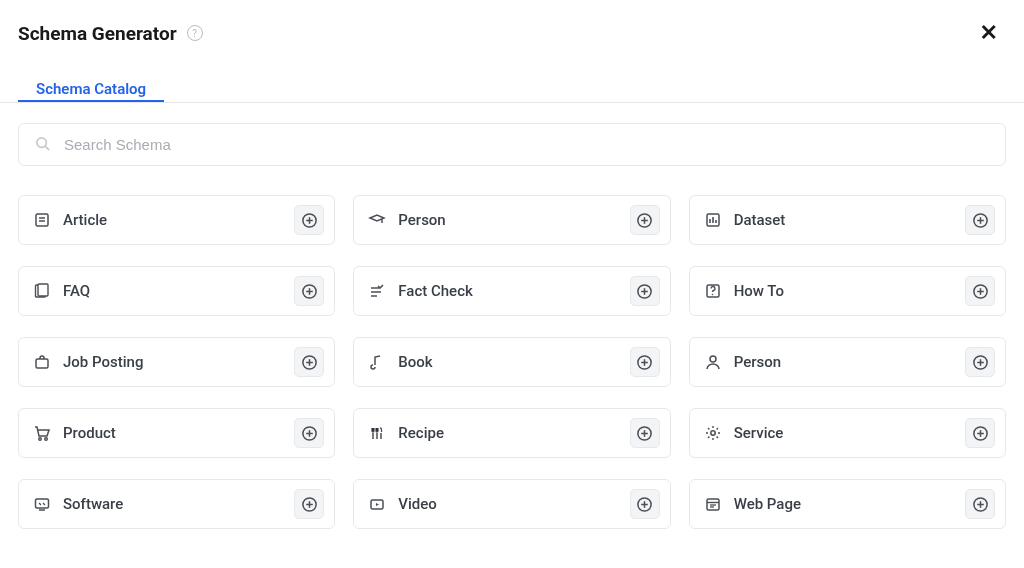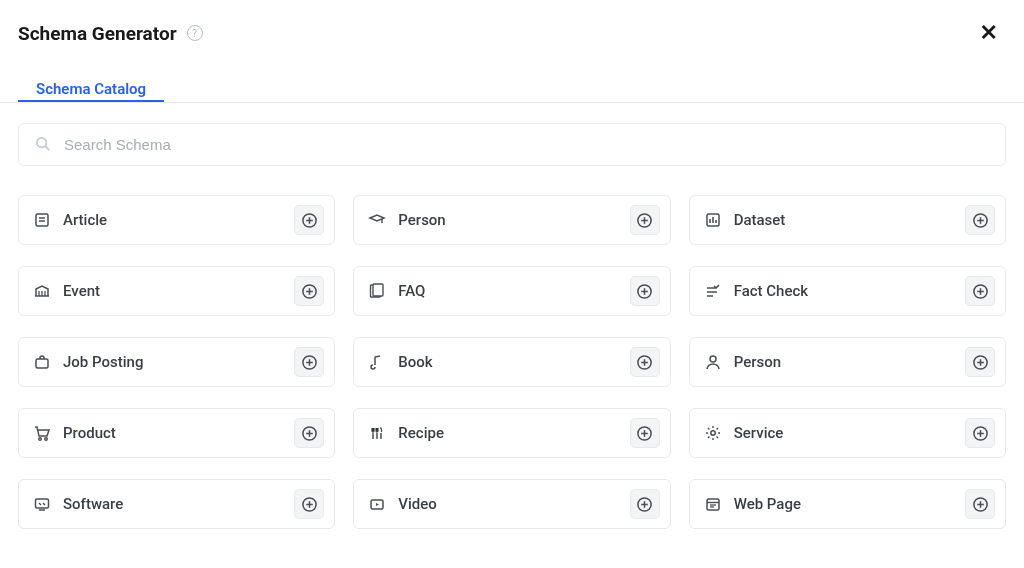--- a/index.html
+++ b/index.html
@@ -321,37 +321,20 @@
               <svg width="17" height="17" viewBox="0 0 18 18">
                 <use href="#i-plus"></use>
               </svg>
             </span>
           </button>
         </div>
         <div class="card">
           <div class="card-left">
             <span class="card-icon">
               <svg width="18" height="18" viewBox="0 0 18 18">
-                <use href="#i-event"></use>
-              </svg>
-            </span>
-            <span class="card-label">Event</span>
-          </div>
-          <button class="add-btn">
-            <span>
-              <svg width="17" height="17" viewBox="0 0 18 18">
-                <use href="#i-plus"></use>
-              </svg>
-            </span>
-          </button>
-        </div>
-        <div class="card">
-          <div class="card-left">
-            <span class="card-icon">
-              <svg width="18" height="18" viewBox="0 0 18 18">
                 <use href="#i-faq"></use>
               </svg>
             </span>
             <span class="card-label">FAQ</span>
           </div>
           <button class="add-btn">
             <span>
               <svg width="17" height="17" viewBox="0 0 18 18">
                 <use href="#i-plus"></use>
               </svg>
@@ -359,20 +342,37 @@
           </button>
         </div>
         <div class="card">
           <div class="card-left">
             <span class="card-icon">
               <svg width="18" height="18" viewBox="0 0 18 18">
                 <use href="#i-factcheck"></use>
               </svg>
             </span>
             <span class="card-label">Fact Check</span>
+          </div>
+          <button class="add-btn">
+            <span>
+              <svg width="17" height="17" viewBox="0 0 18 18">
+                <use href="#i-plus"></use>
+              </svg>
+            </span>
+          </button>
+        </div>
+        <div class="card">
+          <div class="card-left">
+            <span class="card-icon">
+              <svg width="18" height="18" viewBox="0 0 18 18">
+                <use href="#i-howto"></use>
+              </svg>
+            </span>
+            <span class="card-label">How To</span>
           </div>
           <button class="add-btn">
             <span>
               <svg width="17" height="17" viewBox="0 0 18 18">
                 <use href="#i-plus"></use>
               </svg>
             </span>
           </button>
         </div>
         <div class="card">

